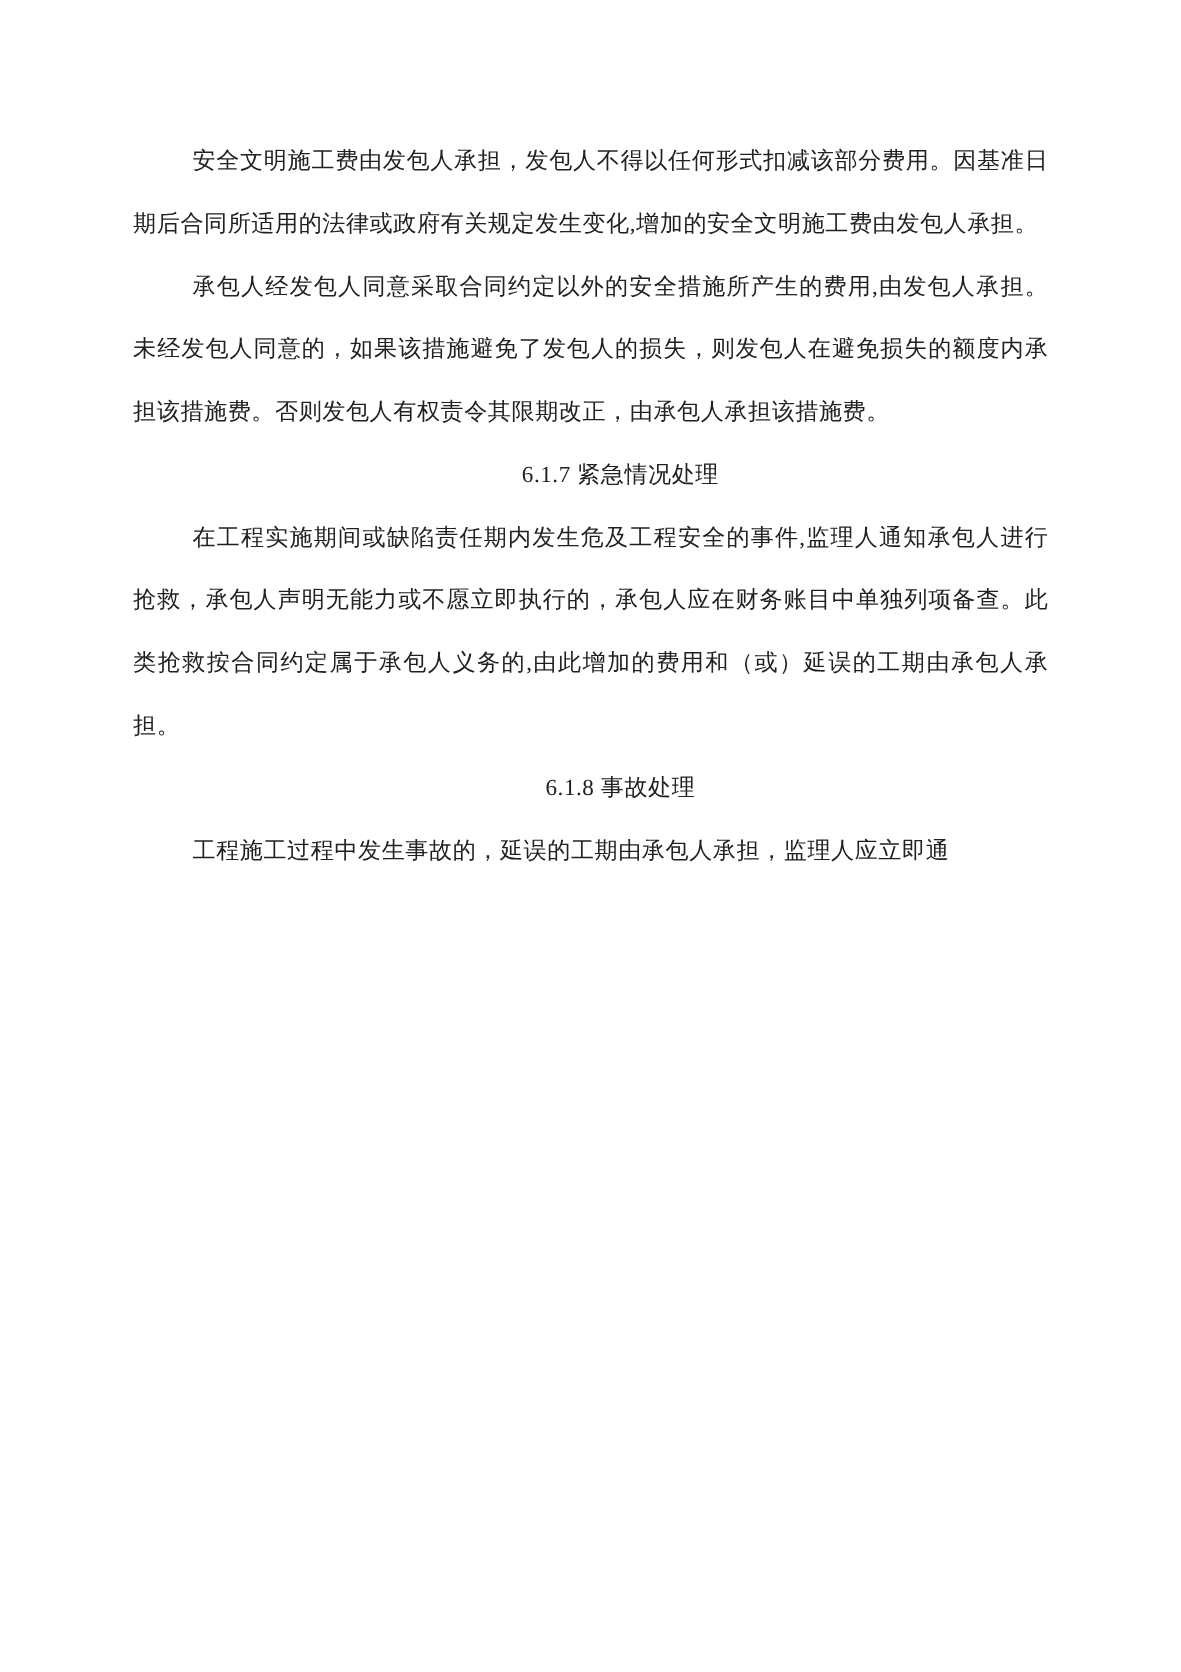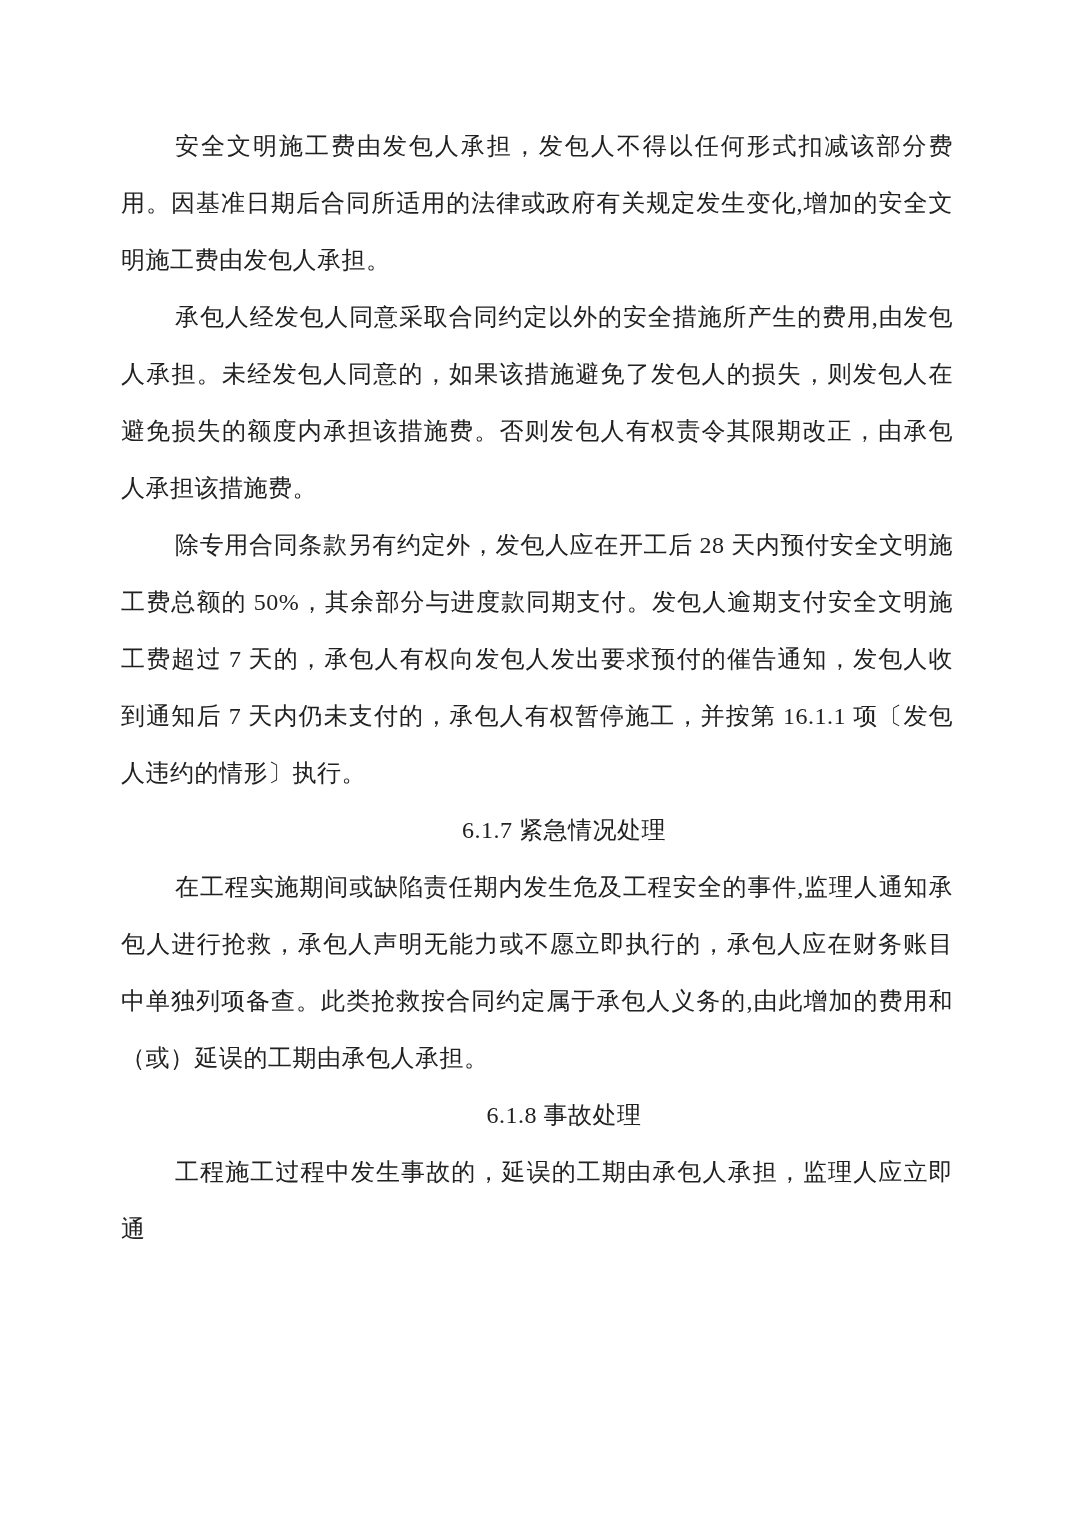--- a/index.html
+++ b/index.html
@@ -13,37 +13,36 @@
     height: 1520px;
     box-sizing: border-box;
     background: #ffffff;
     padding: 118px 121px 0 121px;
     overflow: hidden;
   }
   .para {
     margin: 0;
     padding: 0;
     font-family: "Liberation Serif", "DejaVu Serif", serif;
-    font-size: 24px;
+    font-size: 21px;
     line-height: 57px;
     letter-spacing: 0.5px;
     color: #212121;
     text-align: justify;
     text-justify: inter-ideograph;
     text-indent: 54px;
     word-break: break-all;
   }
   .para.heading {
     text-align: center;
   }
 </style>
 </head>
 <body>
 
 <div class="page">
   <p class="para body">安全文明施工费由发包人承担，发包人不得以任何形式扣减该部分费用。因基准日期后合同所适用的法律或政府有关规定发生变化,增加的安全文明施工费由发包人承担。</p>
   <p class="para body">承包人经发包人同意采取合同约定以外的安全措施所产生的费用,由发包人承担。未经发包人同意的，如果该措施避免了发包人的损失，则发包人在避免损失的额度内承担该措施费。否则发包人有权责令其限期改正，由承包人承担该措施费。</p>
-  <p class="para body">除专用合同条款另有约定外，发包人应在开工后 28 天内预付安全文明施工费总额的 50%，其余部分与进度款同期支付。发包人逾期支付安全文明施工费超过 7 天的，承包人有权向发包人发出要求预付的催告通知，发包人收到通知后 7 天内仍未支付的，承包人有权暂停施工，并按第 16.1.1 项〔发包人违约的情形〕执行。</p>
   <p class="para heading">6.1.7 紧急情况处理</p>
   <p class="para body">在工程实施期间或缺陷责任期内发生危及工程安全的事件,监理人通知承包人进行抢救，承包人声明无能力或不愿立即执行的，承包人应在财务账目中单独列项备查。此类抢救按合同约定属于承包人义务的,由此增加的费用和（或）延误的工期由承包人承担。</p>
   <p class="para heading">6.1.8 事故处理</p>
   <p class="para body">工程施工过程中发生事故的，延误的工期由承包人承担，监理人应立即通</p>
 </div>
 
 </body></html>

